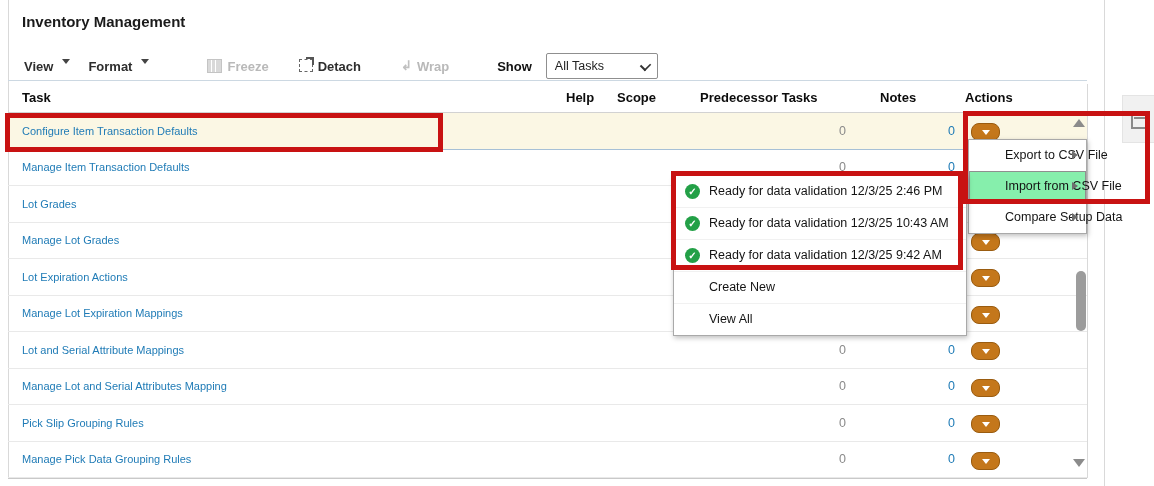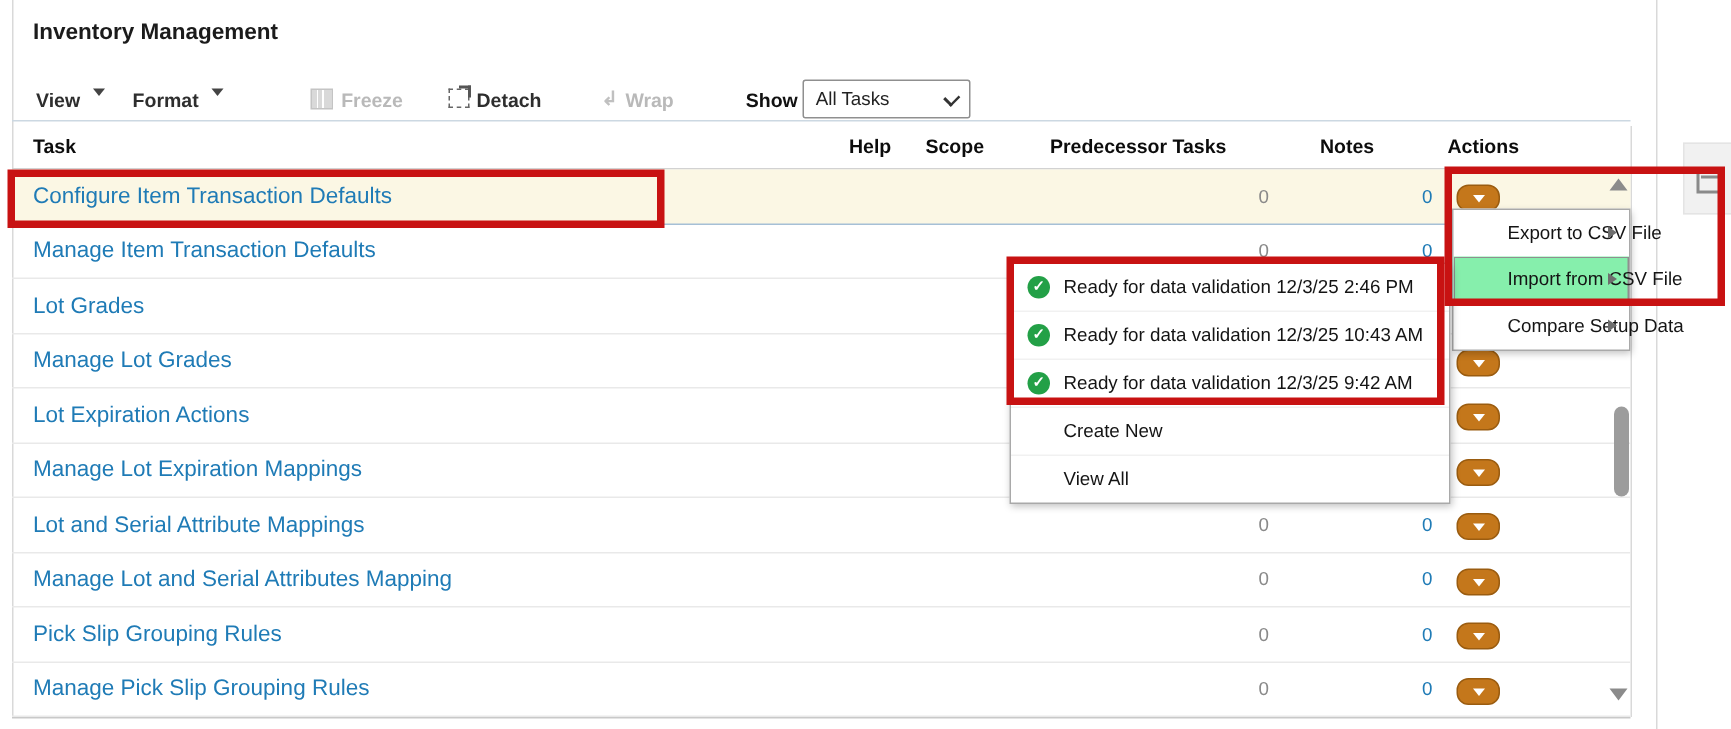--- a/index.html
+++ b/index.html
@@ -6,38 +6,38 @@
   .stage{position:relative;width:1154px;height:486px;background:#ffffff;
          font-family:"Liberation Sans",sans-serif;overflow:hidden;color:#1a1a1a;}
   .vline{position:absolute;width:1px;background:#d9d9d9;}
   .hline{position:absolute;height:1px;background:#d2d2d2;}
   .title{position:absolute;left:22px;top:13px;font-size:15px;font-weight:bold;color:#1b1b1b;}
   
   .toolbar{position:absolute;left:24px;top:52px;height:28px;display:flex;align-items:center;font-size:13px;}
   .tb-item{display:flex;gap:5px;cursor:pointer;font-weight:bold;color:#2e2e2e;}
   .tb-item.disabled{color:#b9b9b9;cursor:default;}
   .caret{width:0;height:0;border-left:4px solid transparent;border-right:4px solid transparent;border-top:5px solid #444;margin-left:4px;}
-  .sp18{margin-left:18px}.sp55{margin-left:58px}.sp30{margin-left:30px}.sp38{margin-left:40px}.sp46{margin-left:48px}.sp10{margin-left:3px}
+  .sp18{margin-left:18px}.sp55{margin-left:58px}.sp30{margin-left:30px}.sp38{margin-left:40px}.sp46{margin-left:48px}.sp10{margin-left:14px}
   .freeze-ic{width:13px;height:12px;border:1px solid #c4c4c4;background:
      linear-gradient(to right,#d9d9d9 3px,transparent 3px,transparent 4px,#d9d9d9 4px,#d9d9d9 7px,transparent 7px,transparent 8px,#d9d9d9 8px);}
   .detach-ic{width:12px;height:11px;border:1px dashed #666;position:relative;}
   .detach-ic::after{content:"";position:absolute;right:-2px;top:-3px;width:6px;height:6px;border-top:2px solid #555;border-right:2px solid #555;}
   .wrap-ic{font-size:13px;color:#c0c0c0;font-weight:bold;line-height:1;}
   .show-label{font-weight:bold;color:#111;}
   .select{position:relative;width:102px;height:24px;border:1px solid #8f8f8f;border-radius:2px;background:#fff;
           font-size:12.5px;display:flex;align-items:center;padding-left:8px;color:#222;cursor:pointer;}
   .select .chev{position:absolute;right:7px;top:7px;width:7px;height:7px;border-left:2px solid #333;border-bottom:2px solid #333;transform:rotate(-45deg) scale(1,.8);}
   
   .th{position:absolute;top:90px;font-size:13px;font-weight:bold;color:#0c0c0c;}
   .th.right{text-align:left;}
   
   .rows{position:absolute;left:8px;top:113px;width:1079px;}
   .row{position:relative;height:35.5px;border-bottom:1px solid #e9e9e9;}
   .row.selected{background:#fbf7e4;border-bottom:1px solid #a6c0d6;}
-  .task-link{position:absolute;left:14px;top:50%;transform:translateY(-50%);font-size:15px;color:#1f7bb6;cursor:pointer;text-decoration:none;}
+  .task-link{position:absolute;left:14px;top:50%;transform:translateY(-50%);font-size:11px;color:#1f7bb6;cursor:pointer;text-decoration:none;}
   .pred{position:absolute;left:692px;width:146px;top:50%;transform:translateY(-50%);text-align:right;font-size:12.5px;color:#8a8a8a;}
   .notes{position:absolute;left:852px;width:95px;top:50%;transform:translateY(-50%);text-align:right;font-size:12.5px;color:#1f7bb6;cursor:pointer;}
   .act-btn{position:absolute;left:963px;top:10px;width:27px;height:16px;border-radius:8px;
            background:var(--accent,#c4771b);border:1px solid #9a5c10;cursor:pointer;}
   .act-btn::after{content:"";position:absolute;left:50%;top:50%;transform:translate(-50%,-40%);
            border-left:4px solid transparent;border-right:4px solid transparent;border-top:5px solid #fff;}
   
   .scroll-up,.scroll-down{position:absolute;left:1073px;width:0;height:0;cursor:pointer;}
   .scroll-up{top:119px;border-left:6px solid transparent;border-right:6px solid transparent;border-bottom:8px solid #8b8b8b;}
   .scroll-down{top:459px;border-left:6px solid transparent;border-right:6px solid transparent;border-top:8px solid #8b8b8b;}
@@ -161,21 +161,21 @@
         <div class="notes">0</div>
         <div class="act-btn"></div>
       </div>
       <div class="row">
         <a class="task-link">Pick Slip Grouping Rules</a>
         <div class="pred">0</div>
         <div class="notes">0</div>
         <div class="act-btn"></div>
       </div>
       <div class="row">
-        <a class="task-link">Manage Pick Slip Grouping Rules</a>
+        <a class="task-link">Manage Pick Data Grouping Rules</a>
         <div class="pred">0</div>
         <div class="notes">0</div>
         <div class="act-btn"></div>
       </div>
     </div>
 
   <div class="scroll-up"></div>
   <div class="scroll-thumb"></div>
   <div class="scroll-down"></div>
 

